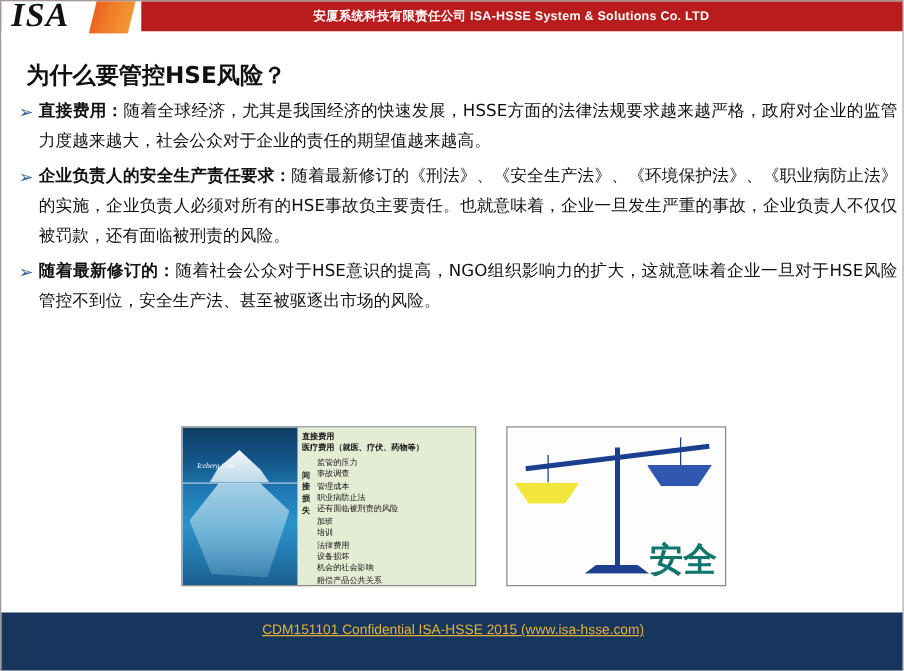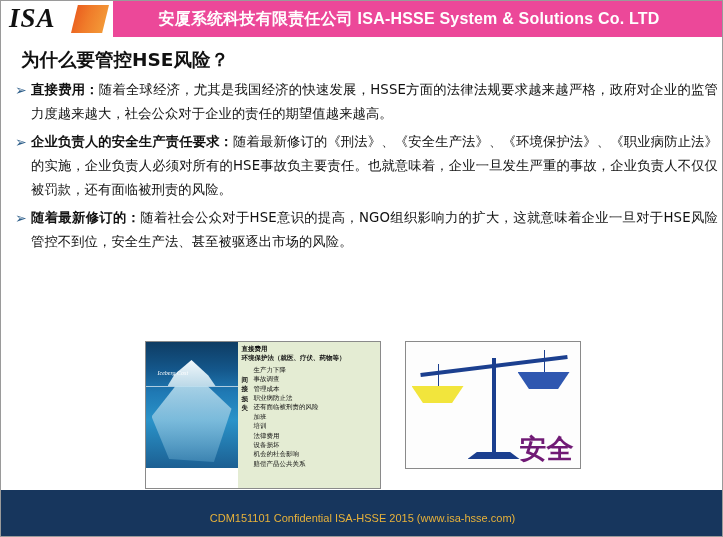--- a/index.html
+++ b/index.html
@@ -20,22 +20,22 @@
     box-sizing: border-box;
     border: 1px solid #9a9a9a;
     background: #ffffff;
     overflow: hidden;
   }
   
   .header {
     position: absolute;
     top: 0; left: 0;
     width: 723px;
-    height: 36px;
-    background: #ec4899;
+    height: 24px;
+    background: #b91c1c;
     display: flex;
     align-items: center;
   }
   .logo-box {
     width: 112px;
     height: 36px;
     background: #ffffff;
     position: relative;
     flex: none;
     overflow: hidden;
@@ -56,21 +56,21 @@
     right: 4px;
     top: 4px;
     width: 38px;
     height: 28px;
     background: linear-gradient(110deg, #e8531a 0%, #f07c2a 45%, #f4a33c 100%);
     clip-path: polygon(18% 0, 100% 0, 82% 100%, 0 100%);
   }
   .header-title {
     flex: 1;
     color: #ffffff;
-    font-size: 16px;
+    font-size: 10px;
     font-weight: bold;
     text-align: center;
     padding-right: 19px;
     white-space: nowrap;
     letter-spacing: 0.2px;
   }
   .header-title .cn { font-family: "DejaVu Sans", sans-serif; }
   
   .content {
     position: absolute;
@@ -123,21 +123,21 @@
     gap: 24px;
   }
   .img-frame {
     border: 1px solid #8a8a8a;
     box-sizing: border-box;
     position: relative;
     overflow: hidden;
     background: #ffffff;
   }
   
-  .iceberg-wrap { width: 236px; height: 148px; display: flex; }
+  .iceberg-wrap { width: 236px; height: 128px; display: flex; }
   .iceberg-pic {
     width: 92px; height: 126px;
     background:
       linear-gradient(180deg, #0e3c63 0%, #14578b 22%, #1f79b4 40%, #2a93c9 62%, #1c5f92 100%);
     position: relative;
     flex: none;
   }
   .berg-top {
     position: absolute;
     left: 22px; top: 18px;
@@ -210,38 +210,38 @@
   }
   .pan-dish.blue { background: #2f57b0; }
   .pan-string {
     position: absolute; left: 26px; top: -22px; width: 1.5px; height: 22px; background: #1b3f8f;
   }
   .scale-cn {
     position: absolute; right: 6px; bottom: 4px;
     font-family: "DejaVu Sans", sans-serif;
     font-weight: bold;
     font-size: 27px;
-    color: #701a75;
+    color: #0f766e;
     line-height: 30px;
     text-align: center;
   }
   
   .footer {
     position: absolute;
     left: 0; bottom: 0;
     width: 723px;
     height: 46px;
     background: #17365d;
     color: #ffffff;
     text-align: center;
     padding-top: 5px;
     box-sizing: border-box;
   }
   .footer-line1 { font-size: 11px; color: #e8b23a; }
-  .footer-line2 { font-size: 11px; color: #e8b23a; margin-top: 17px; }
+  .footer-line2 { font-size: 11px; color: #e8b23a; margin-top: 3px; text-decoration: underline; }
 </style>
 </head>
 <body>
 
 <div class="slide">
 
   <div class="header">
     <div class="logo-box">
       <span class="logo-text">ISA</span>
       <span class="logo-swoosh"></span>
@@ -281,25 +281,25 @@
 
     <div class="img-frame iceberg-wrap">
       <div class="iceberg-pic">
         <div class="berg-top"></div>
         <div class="berg-line"></div>
         <div class="berg-bottom"></div>
         <div class="berg-caption">Iceberg Cost</div>
       </div>
       <div class="iceberg-text">
         <div class="it-head">直接费用</div>
-        <div class="it-sub">环境保护法（就医、疗伏、药物等）</div>
+        <div class="it-sub">医疗费用（就医、疗伏、药物等）</div>
         <div class="it-rows">
           <div class="it-side">间接损失</div>
           <div class="it-list">
-            <div>生产力下降</div>
+            <div>监管的压力</div>
             <div>事故调查</div>
             <div>管理成本</div>
             <div>职业病防止法</div>
             <div>还有面临被刑责的风险</div>
             <div>加班</div>
             <div>培训</div>
             <div>法律费用</div>
             <div>设备损坏</div>
             <div>机会的社会影响</div>
             <div>赔偿产品公共关系</div>

